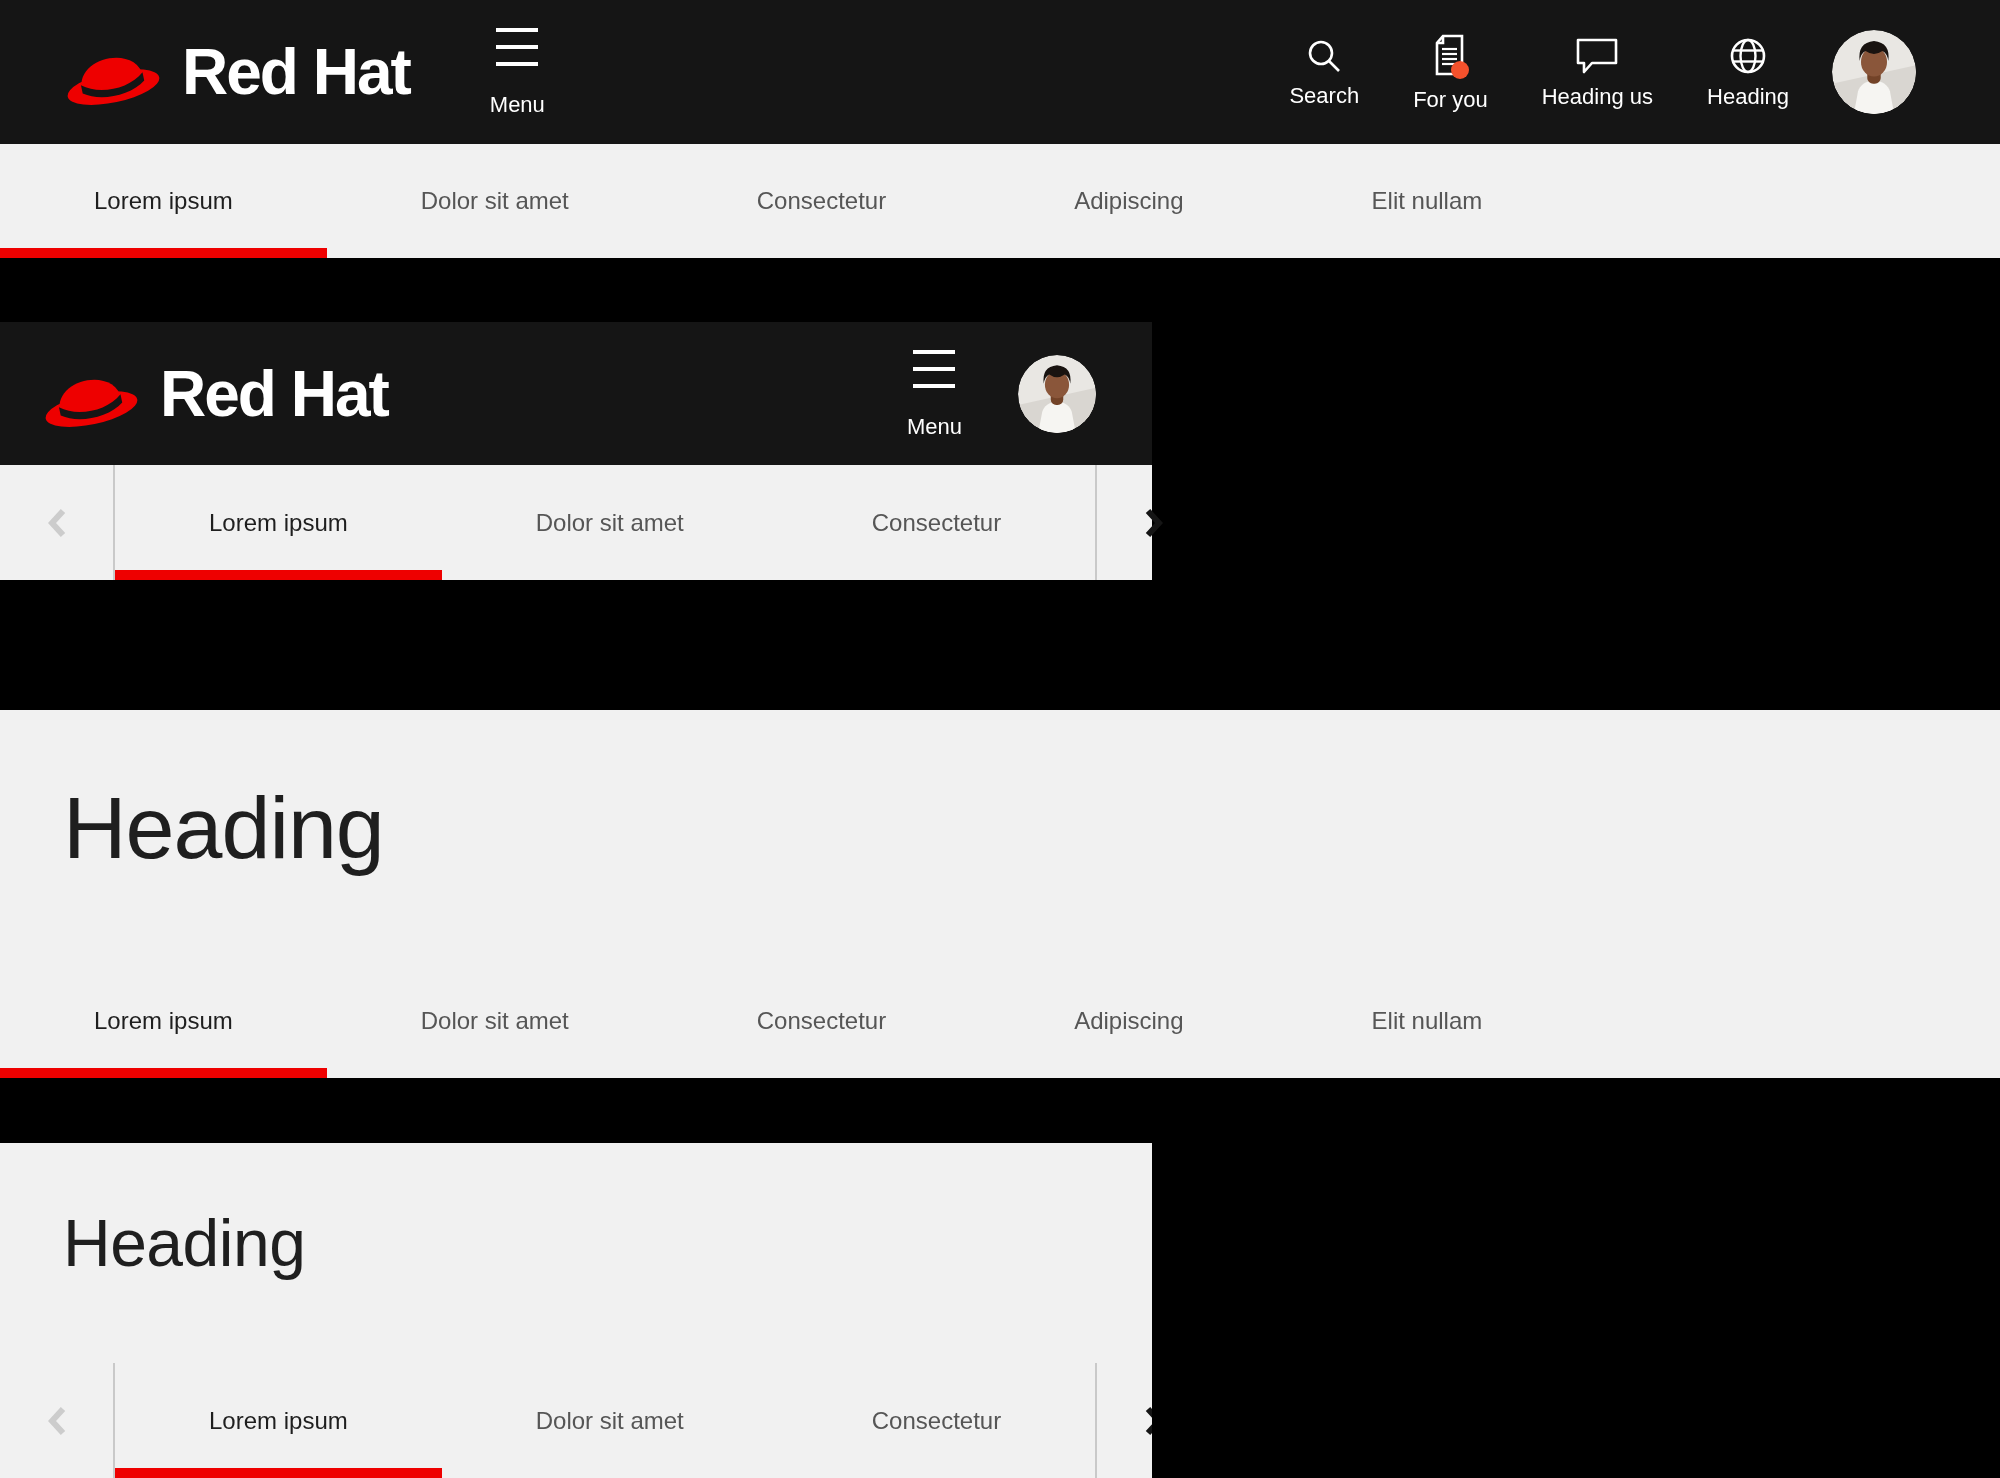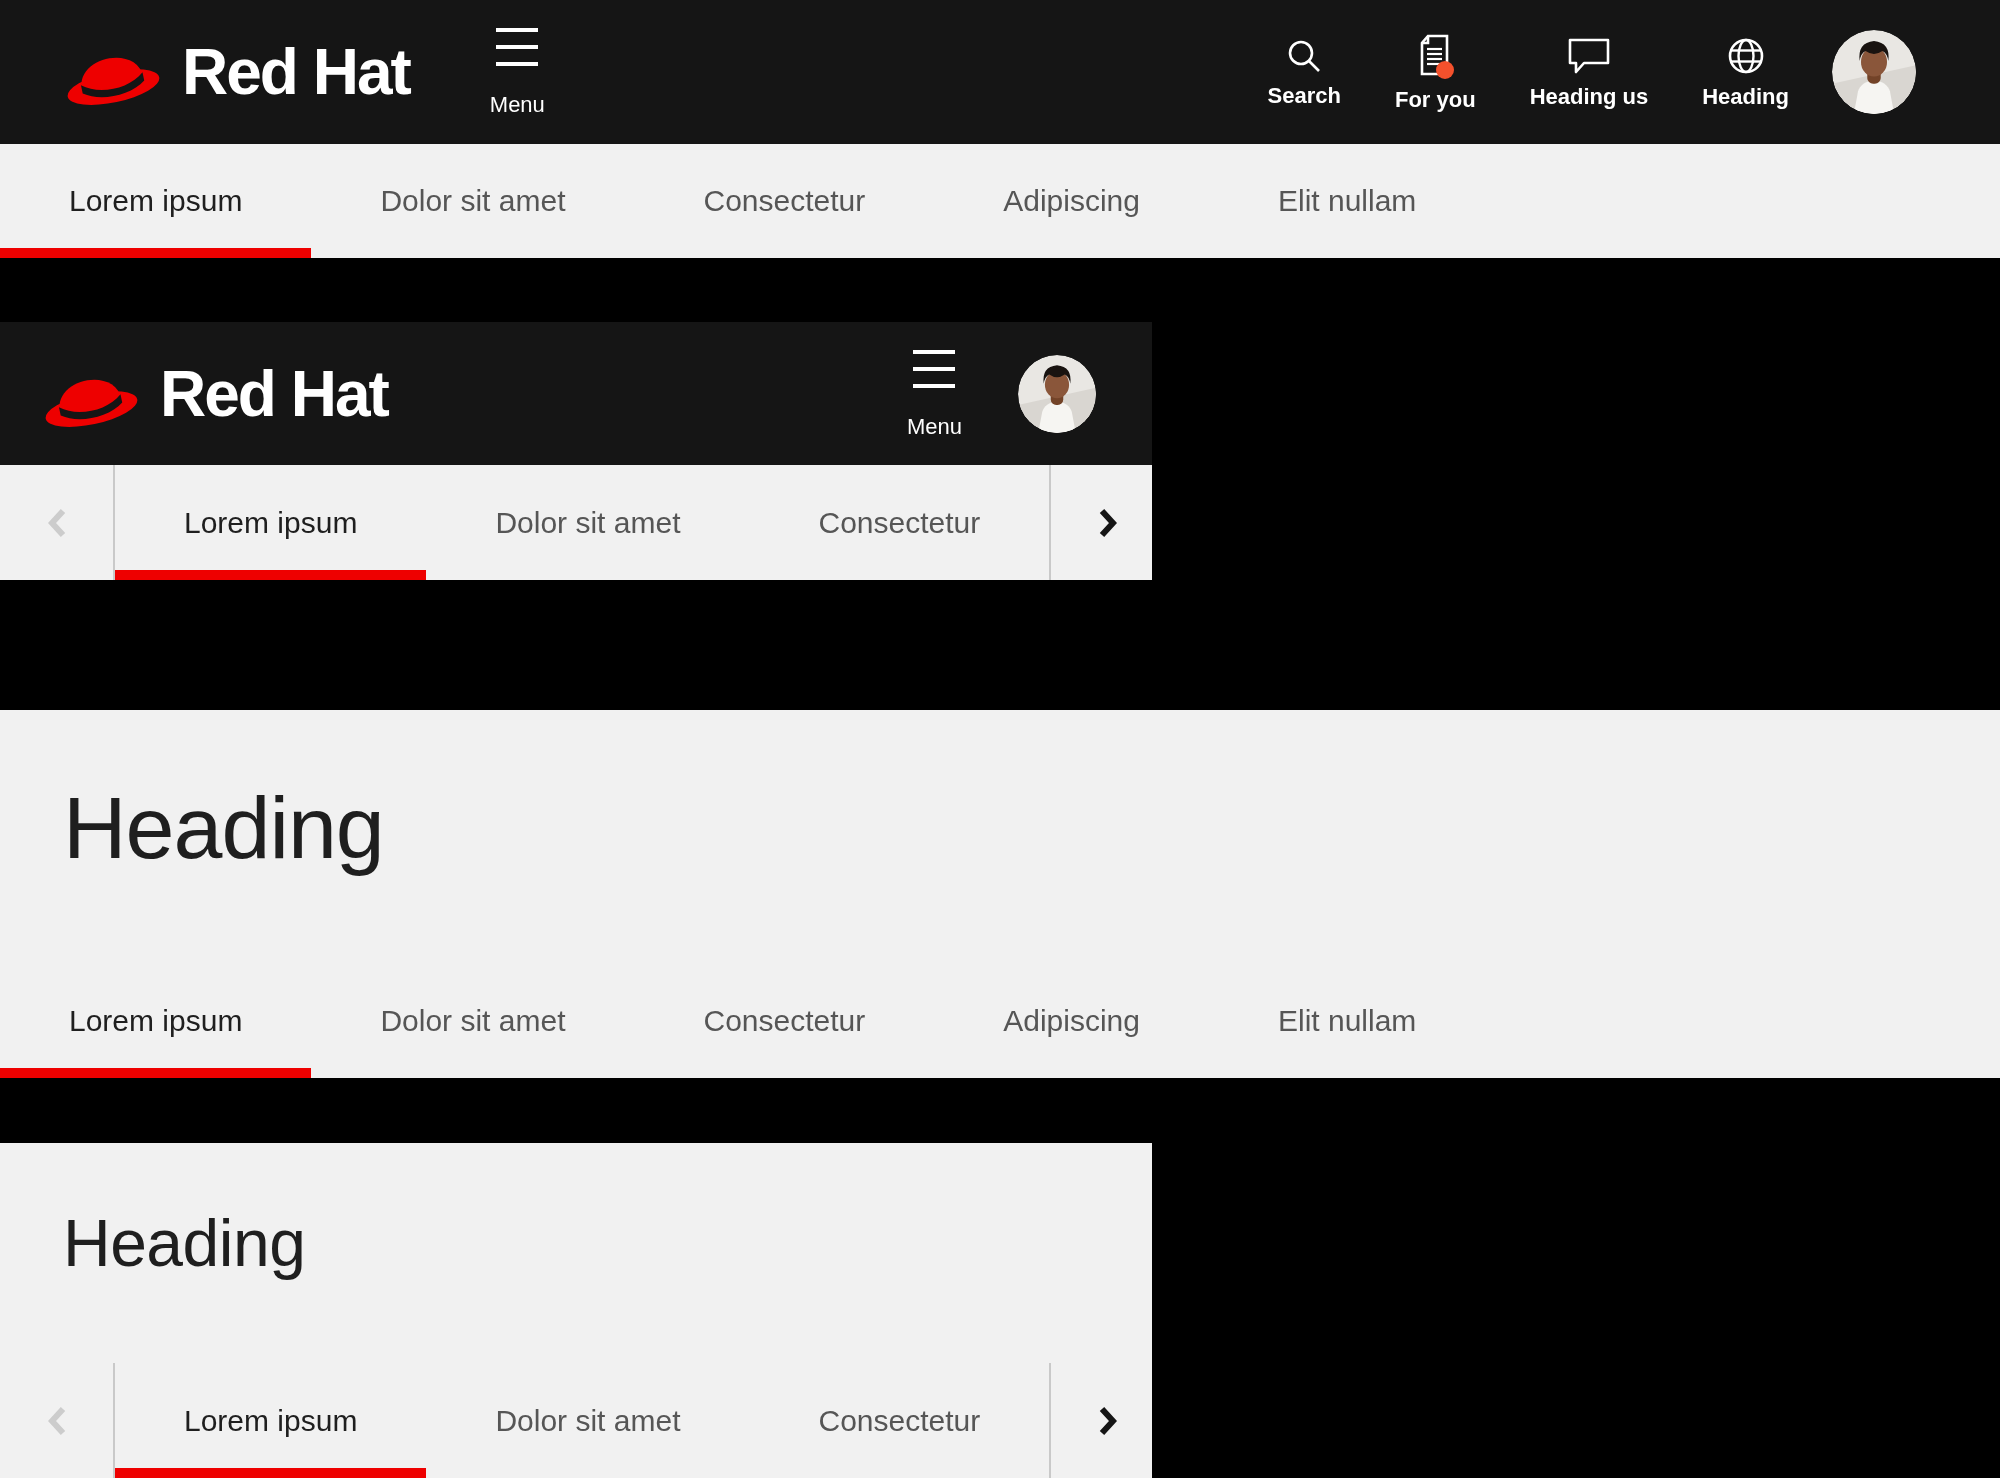--- a/index.html
+++ b/index.html
@@ -21,33 +21,33 @@
   .wordmark { color:#ffffff; font-weight:700; font-size:64px; letter-spacing:-2px; line-height:1; }
 
   .menu-btn { display:flex; flex-direction:column; align-items:center; gap:28px; cursor:pointer; }
   .hdr .menu-btn { margin-left:80px; }
   .m-hdr .menu-btn { margin-left:auto; }
   .hamburger { display:flex; flex-direction:column; gap:13px; width:42px; }
   .hamburger span { display:block; height:4px; background:#ffffff; }
   .small-lbl { color:#ffffff; font-size:22px; line-height:1; }
 
   .hdr-actions { margin-left:auto; display:flex; align-items:center; }
-  .action { display:flex; flex-direction:column; align-items:center; gap:10px; padding:0 27px; cursor:pointer;font-weight:bold; }
+  .action { display:flex; flex-direction:column; align-items:center; gap:10px; padding:0 27px; cursor:pointer; }
   .action svg { display:block; }
 
   .avatar { border-radius:50%; overflow:hidden; cursor:pointer; flex:0 0 auto; }
   .hdr .avatar { width:84px; height:84px; margin-left:16px; margin-right:84px; }
   .m-hdr .avatar { width:78px; height:78px; margin-left:56px; margin-right:56px; }
   .avatar svg { display:block; width:100%; height:100%; }
 
   
   .tabbar { height:114px; background:#f1f1f1; display:flex; align-items:stretch; }
   .tab {
     position:relative; display:flex; align-items:center;
-    padding:0 69px; font-size:30px; color:#565656; cursor:pointer; white-space:nowrap;
+    padding:0 94px; font-size:24px; color:#565656; cursor:pointer; white-space:nowrap;
   }
   .tab.active { color:#1f1f1f; }
   .tab.active::after {
     content:""; position:absolute; left:0; right:0; bottom:0; height:10px; background:#ee0000;
   }
 
   
   .m-tabbar { height:115px; background:#f1f1f1; display:flex; align-items:stretch; }
   .m-tabbar.bare { background:transparent; }
   .chev { width:113px; display:flex; align-items:center; justify-content:center; flex:0 0 auto; }

